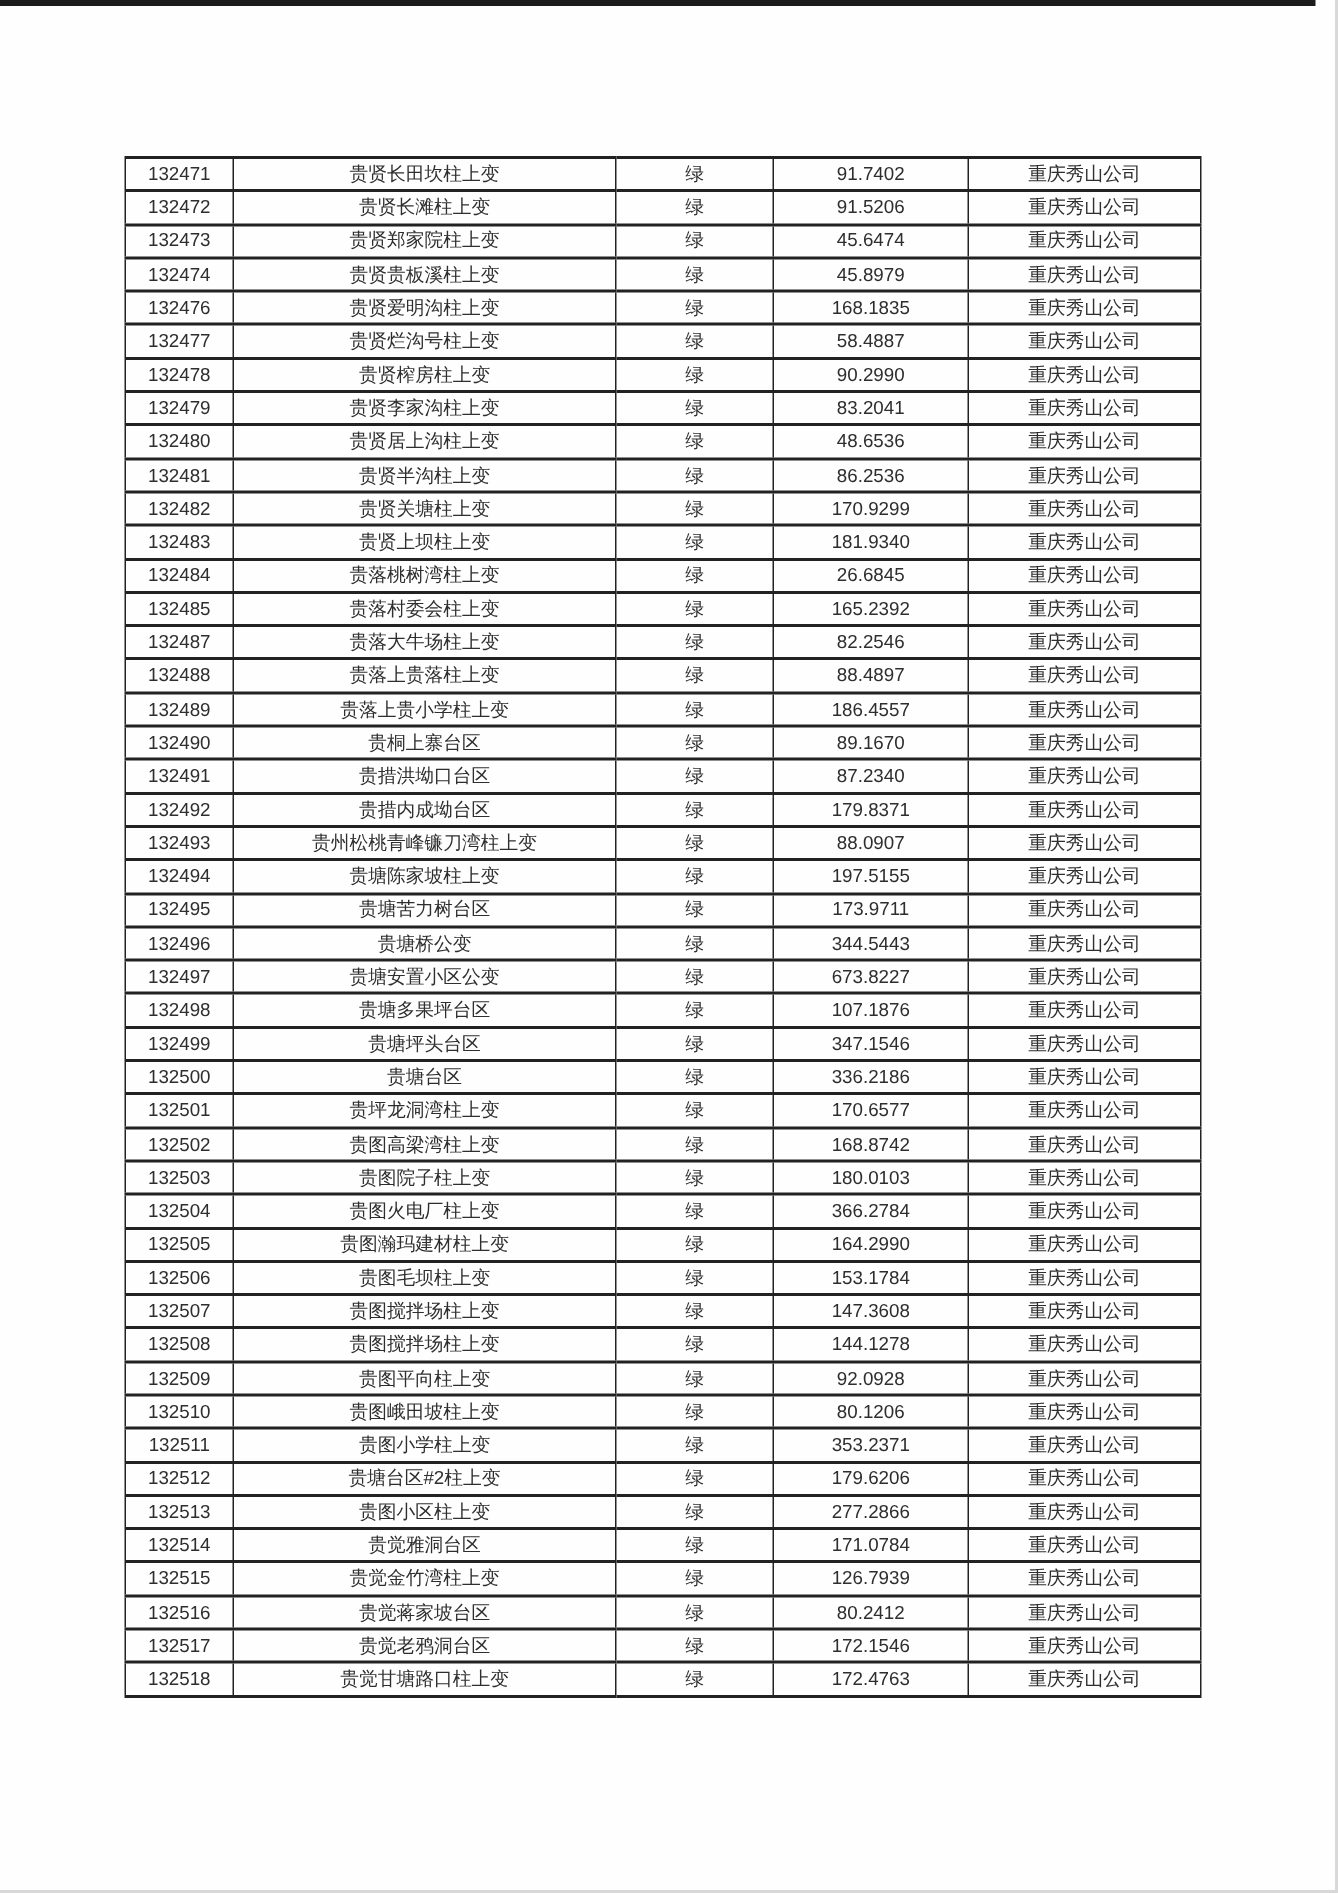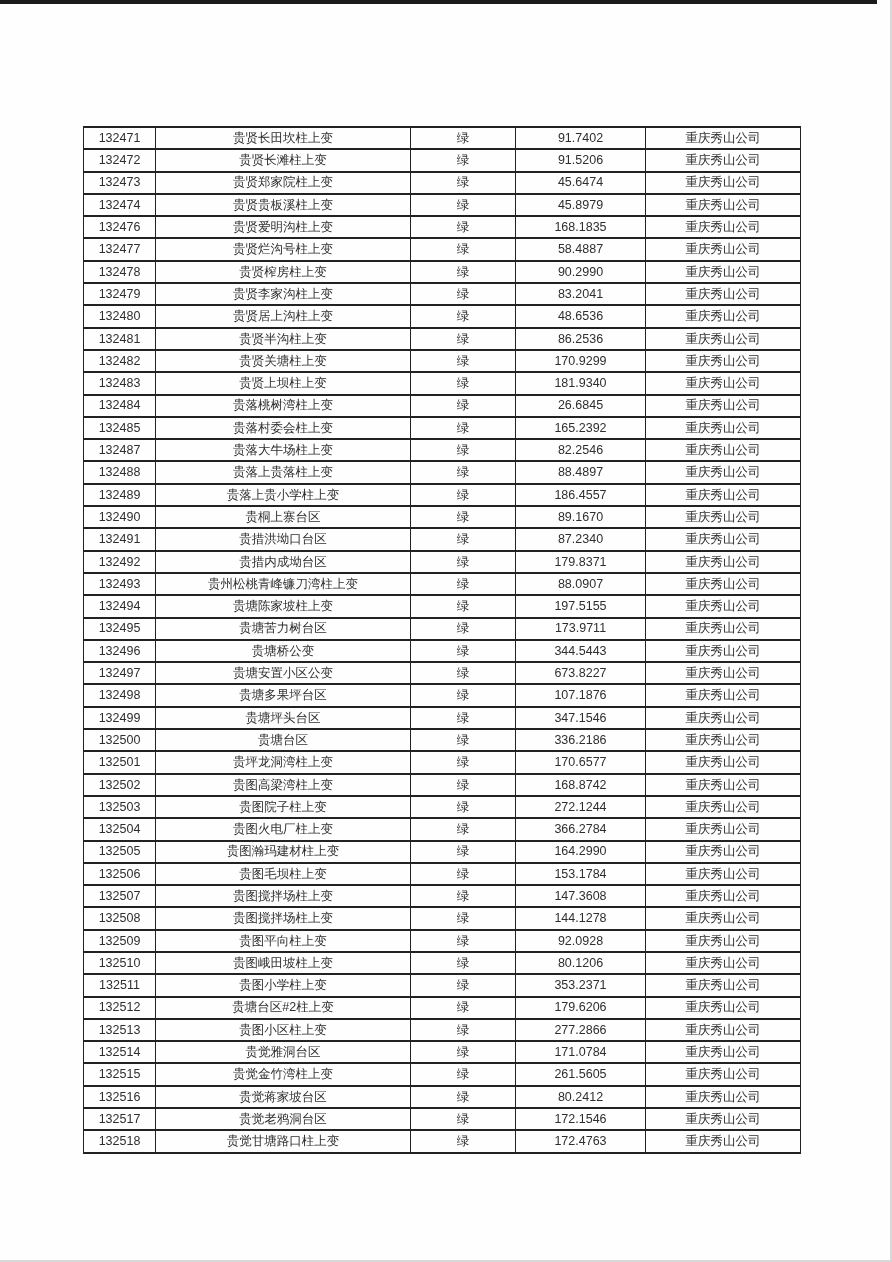--- a/index.html
+++ b/index.html
@@ -21,21 +21,21 @@
   .scan-edge-bar {
     position: absolute;
     top: 0;
     left: 0;
     width: 877px;
     height: 4px;
     background: #1b1b1b;
   }
   table.data-table {
     position: absolute;
-    top: 126px;
+    top: 104px;
     left: 83px;
     width: 717px;
     height: 1028px;
     border-collapse: collapse;
     table-layout: fixed;
   }
   table.data-table td {
     border: 1px solid #222222;
     border-top-width: 2px;
     border-bottom-width: 2px;
@@ -276,21 +276,21 @@
     <td>132502</td>
     <td>贵图高梁湾柱上变</td>
     <td>绿</td>
     <td>168.8742</td>
     <td>重庆秀山公司</td>
   </tr>
         <tr>
     <td>132503</td>
     <td>贵图院子柱上变</td>
     <td>绿</td>
-    <td>272.1244</td>
+    <td>180.0103</td>
     <td>重庆秀山公司</td>
   </tr>
         <tr>
     <td>132504</td>
     <td>贵图火电厂柱上变</td>
     <td>绿</td>
     <td>366.2784</td>
     <td>重庆秀山公司</td>
   </tr>
         <tr>
@@ -360,21 +360,21 @@
     <td>132514</td>
     <td>贵觉雅洞台区</td>
     <td>绿</td>
     <td>171.0784</td>
     <td>重庆秀山公司</td>
   </tr>
         <tr>
     <td>132515</td>
     <td>贵觉金竹湾柱上变</td>
     <td>绿</td>
-    <td>261.5605</td>
+    <td>126.7939</td>
     <td>重庆秀山公司</td>
   </tr>
         <tr>
     <td>132516</td>
     <td>贵觉蒋家坡台区</td>
     <td>绿</td>
     <td>80.2412</td>
     <td>重庆秀山公司</td>
   </tr>
         <tr>

